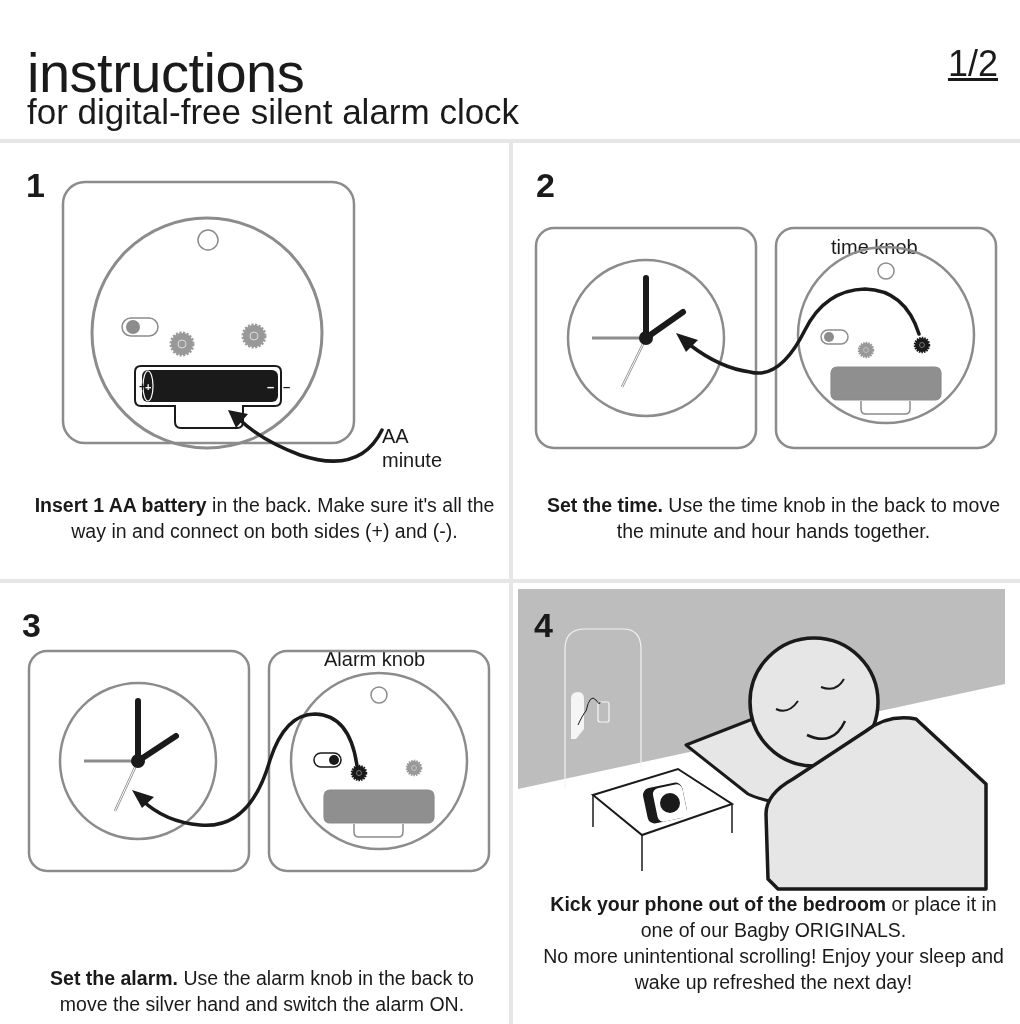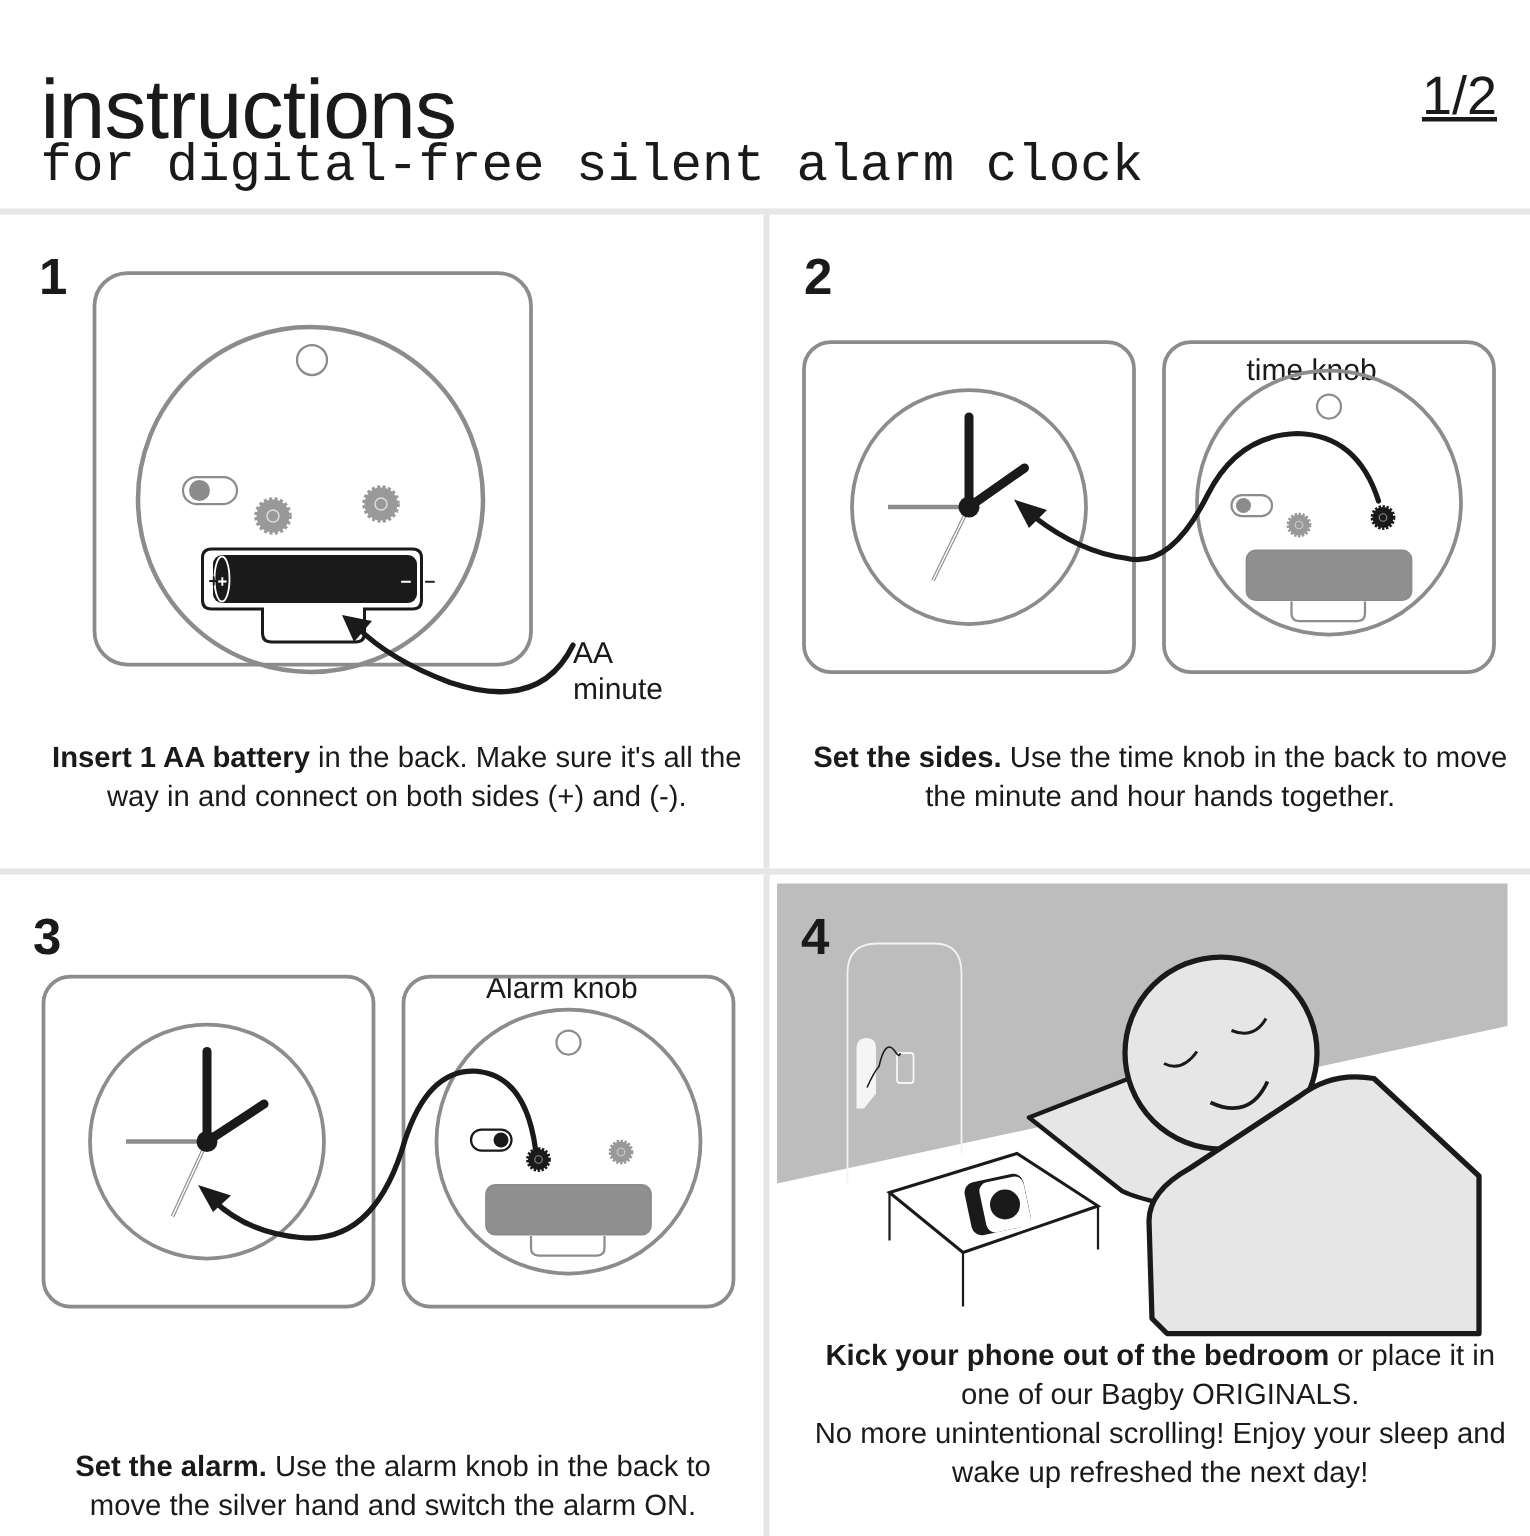--- a/index.html
+++ b/index.html
@@ -1,21 +1,21 @@
 <!DOCTYPE html>
 <html><head>
 <meta charset="utf-8">
 <style>
   * { box-sizing: border-box; margin: 0; padding: 0; }
   html, body { width: 1020px; height: 1024px; background: #ffffff; overflow: hidden; }
   body { position: relative; font-family: "Liberation Sans", "DejaVu Sans", sans-serif; color: #1a1a1a; }
 
   .title { position: absolute; left: 27px; top: 45px; font-size: 56px; font-weight: 400; letter-spacing: -0.5px; line-height: 1; }
   .page-num { position: absolute; right: 22px; top: 46px; font-size: 36px; font-weight: 300; line-height: 1; text-decoration: underline; }
-  .subtitle { position: absolute; left: 27px; top: 94px; font-size: 35px; font-weight: 400; line-height: 1; font-family: Liberation Mono, monospace; }
+  .subtitle { position: absolute; left: 27px; top: 94px; font-size: 35px; font-weight: 400; line-height: 1; }
 
   .hdiv { position: absolute; left: 0; width: 1020px; height: 4px; background: #e6e6e6; }
   .vdiv { position: absolute; left: 509px; width: 4px; background: #e6e6e6; }
 
   .step-num { position: absolute; font-size: 34px; font-weight: 700; line-height: 1; color: #1a1a1a; }
   .label { position: absolute; font-size: 20px; color: #1a1a1a; line-height: 1.2; margin-top: 39px; }
 
   .desc { position: absolute; font-size: 19.5px; line-height: 26px; color: #1a1a1a; text-align: center; }
   .desc b { font-weight: 700; }
 
@@ -106,21 +106,21 @@
       <circle cx="412" cy="195" r="2.5" fill="none" stroke="#888" stroke-width="0.8"></circle>
     </g>
     <rect x="321" y="217" width="110" height="33" rx="6" fill="#8f8f8f" stroke="#8c8c8c" stroke-width="1.2"></rect>
     <path d="M351 251 V259 Q351 264 356 264 H395 Q400 264 400 259 V251" fill="none" stroke="#8c8c8c" stroke-width="1.5"></path>
 
     <path d="M409 184 Q395 140 355 139 Q315 140 295 180 Q270 230 240 222 Q210 218 180 195" fill="none" stroke="#1a1a1a" stroke-width="3.5" stroke-linecap="round"></path>
     <polygon points="166,183 188,190 176,202" fill="#1a1a1a"></polygon>
   </svg>
 
   <div class="desc" style="left:536px;top:492px;width:475px;">
-    <b>Set the sides.</b><span> Use the time knob in the back to move the minute and hour hands together.</span>
+    <b>Set the time.</b><span> Use the time knob in the back to move the minute and hour hands together.</span>
   </div>
 </section>
 
 <section>
   <div class="step-num" style="left:22px;top:608px;">3</div>
   <div class="label" style="left:324px;top:608px;">Alarm knob</div>
 
   <svg style="left:0;top:590px;" width="510" height="300" viewBox="0 0 510 300">
 
     <rect x="29" y="61" width="220" height="220" rx="18" fill="none" stroke="#8c8c8c" stroke-width="2.5"></rect>

